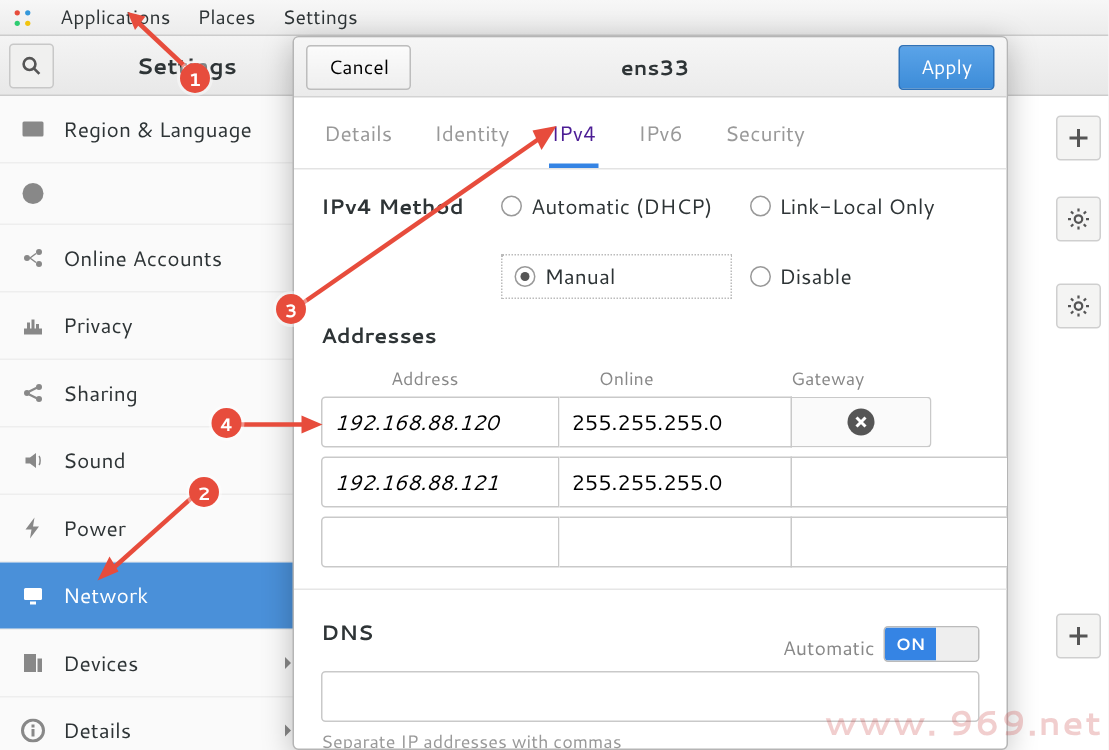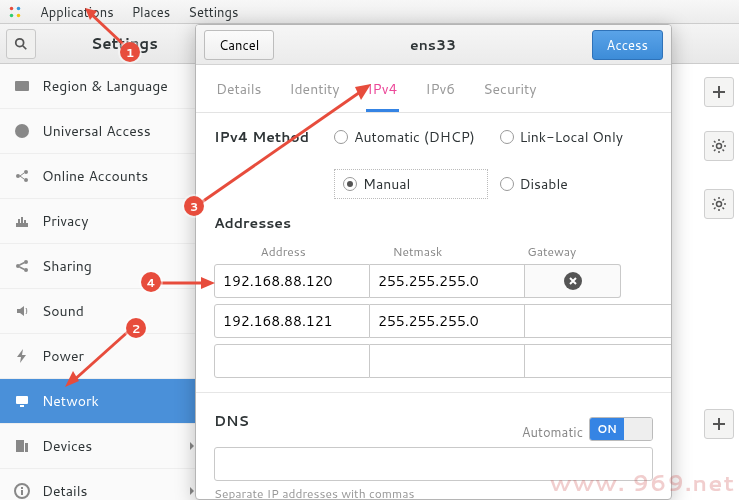--- a/index.html
+++ b/index.html
@@ -27,37 +27,37 @@
 
 
 .modal { position: absolute; left: 195px; top: 24px; width: 477px; height: 476px; background: #fff; border: 1px solid #b5b5b5; box-shadow: 0 4px 20px rgba(0,0,0,.25); border-radius: 4px; display: flex; flex-direction: column; overflow: hidden; }
 .modal-hdr { height: 40px; background: linear-gradient(#f6f6f6,#ebebeb); border-bottom: 1px solid #d3d3d3; display: flex; align-items: center; padding: 0 8px; }
 .btn { height: 30px; padding: 0 14px; border: 1px solid #bdbdbd; border-radius: 3px; background: linear-gradient(#fbfbfb,#efefef); font-size: 13px; cursor: pointer; }
 .btn.primary { background: linear-gradient(#5aa3e8,#3d8cd8); color:#fff; border-color:#2f72b8; font-weight:500; }
 .modal-title { flex: 1; text-align: center; font-weight: 700; }
 
 .tabs { display: flex; gap: 24px; padding: 10px 18px 0; border-bottom: 1px solid #e3e3e3; }
 .tab { padding: 4px 2px 10px; color: #999; cursor: pointer; border-bottom: 3px solid transparent; font-size: 14px; }
-.tab.active { color: #ec4899; border-bottom-color: #3584e4; }
+.tab.active { color: #4c1d95; border-bottom-color: #3584e4; }
 
 .modal-body { padding: 14px 18px 0; overflow-y: auto; flex: 1; }
 .section-title { font-weight: 700; margin: 4px 0 10px; }
 
 .method-row { display: flex; margin-bottom: 6px; }
 .method-label { width: 120px; font-weight: 700; }
 .method-opts { flex: 1; display: grid; grid-template-columns: 1fr 1fr; gap: 22px 12px; align-items: center; }
 .radio-wrap { display:flex; align-items:center; gap:6px; font-size:14px;}
 .radio { width:14px; height:14px; border:1px solid #999; border-radius:50%; display:inline-flex; align-items:center; justify-content:center;}
 .radio.sel::after { content:''; width:6px; height:6px; background:#555; border-radius:50%; }
 .manual-box { border:1px dotted #bbb; padding:4px 8px; display:inline-flex; align-items:center; gap:6px; }
 
 .addr-head { display:grid; grid-template-columns: 1fr 1fr 1fr 32px; color:#888; font-size:12px; text-align:center; padding: 0 2px 4px;}
 .addr-row { display:grid; grid-template-columns: 1fr 1fr 1fr 32px; margin-bottom:6px;}
 .addr-row input { height:34px; border:1px solid #c9c9c9; padding:0 8px; font-size:14px; background:#fff;}
-.addr-row input:first-child { border-radius:3px 0 0 3px;}
+.addr-row input:first-child { border-radius:3px 0 0 3px;font-style:italic;}
 .addr-row input:nth-child(2){ border-left:none;}
 .addr-row input:nth-child(3){ border-left:none;}
 .del-btn { height:34px; border:1px solid #c9c9c9; border-left:none; border-radius:0 3px 3px 0; background:#fafafa; display:flex; align-items:center; justify-content:center; cursor:pointer;}
 .del-circle { width:18px; height:18px; background:#555; border-radius:50%; display:flex; align-items:center; justify-content:center;}
 .del-circle.light{ background:#bbb;}
 .del-circle svg{ width:10px; height:10px; fill:#fff;}
 
 .hr { border:none; border-top:1px solid #e6e6e6; margin: 14px -18px; }
 
 .dns-row { display:flex; align-items:flex-end; margin-bottom:6px;}
@@ -107,21 +107,20 @@
     <div class="side-item">
         <svg class="ic" viewBox="0 0 16 16">
           <rect x="1" y="3" width="14" height="10" rx="1"></rect>
         </svg>
         <span>Region &amp; Language</span>
       </div>
     <div class="side-item">
         <svg class="ic" viewBox="0 0 16 16">
           <circle cx="8" cy="8" r="7"></circle>
         </svg>
-        <span>Universal Access</span>
       </div>
     <div class="side-item">
         <svg class="ic" viewBox="0 0 16 16">
           <circle cx="4" cy="8" r="2"></circle>
           <circle cx="12" cy="4" r="2"></circle>
           <circle cx="12" cy="12" r="2"></circle>
           <path d="M6 8l4-3M6 8l4 3" stroke="#888" fill="none"></path>
         </svg>
         <span>Online Accounts</span>
       </div>
@@ -207,21 +206,21 @@
       <svg width="14" height="14" viewBox="0 0 14 14">
         <path d="M6 1h2v12H6zM1 6h12v2H1z" fill="#555"></path>
       </svg>
     </div>
 </div>
 
 <div class="modal">
   <div class="modal-hdr">
     <button class="btn">Cancel</button>
     <div class="modal-title">ens33</div>
-    <button class="btn primary">Access</button>
+    <button class="btn primary">Apply</button>
   </div>
   <div class="tabs">
     <div class="tab">Details</div>
     <div class="tab">Identity</div>
     <div class="tab active">IPv4</div>
     <div class="tab">IPv6</div>
     <div class="tab">Security</div>
   </div>
   <div class="modal-body">
     <div class="method-row">
@@ -242,21 +241,21 @@
         <label class="radio-wrap">
             <span class="radio"></span>
             <span>Disable</span>
           </label>
       </div>
     </div>
 
     <div class="section-title" style="margin-top:14px">Addresses</div>
     <div class="addr-head">
       <span>Address</span>
-      <span>Netmask</span>
+      <span>Online</span>
       <span>Gateway</span>
       <span></span>
     </div>
     <div class="addr-row">
       <input value="192.168.88.120" style="">
       <input value="255.255.255.0" style="">
       <div class="del-btn">
           <span class="del-circle">
             <svg viewBox="0 0 10 10">
               <path d="M2 2l6 6M8 2l-6 6" stroke="#fff" stroke-width="2"></path>

